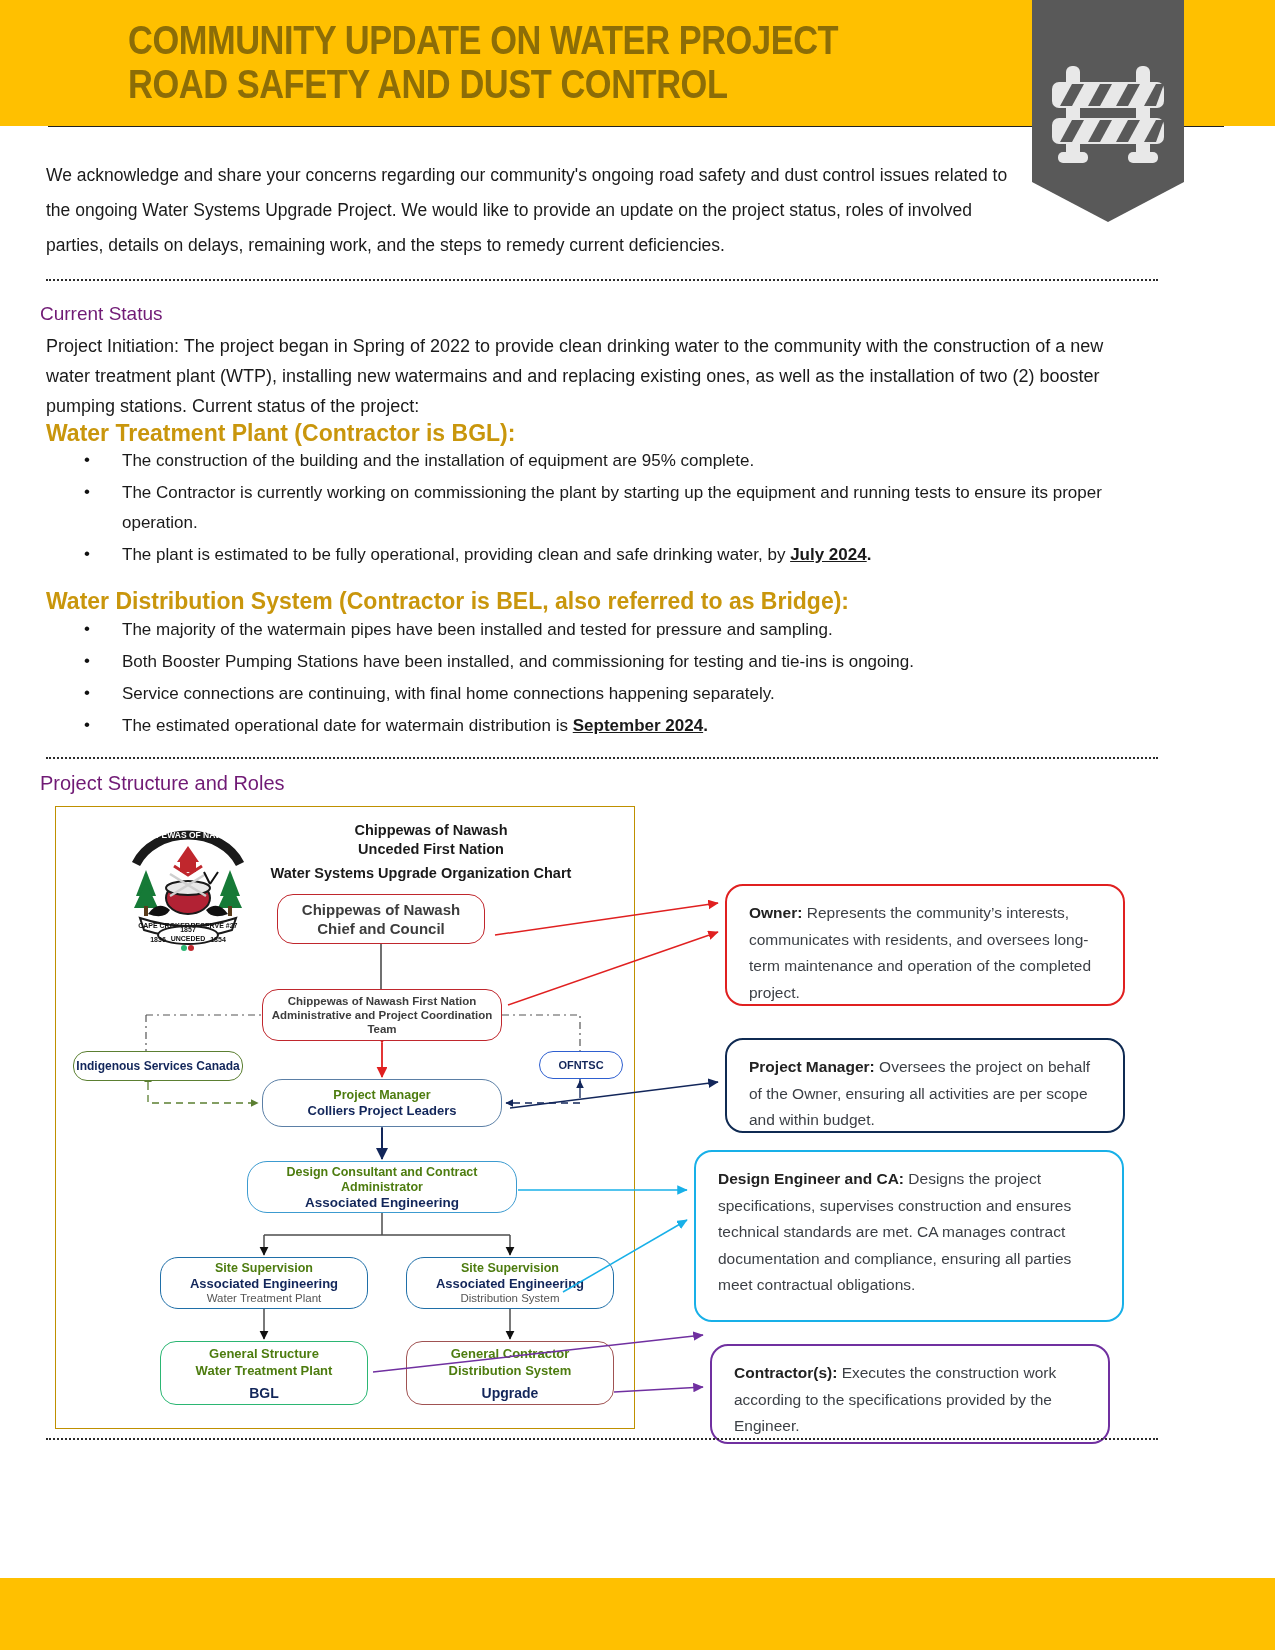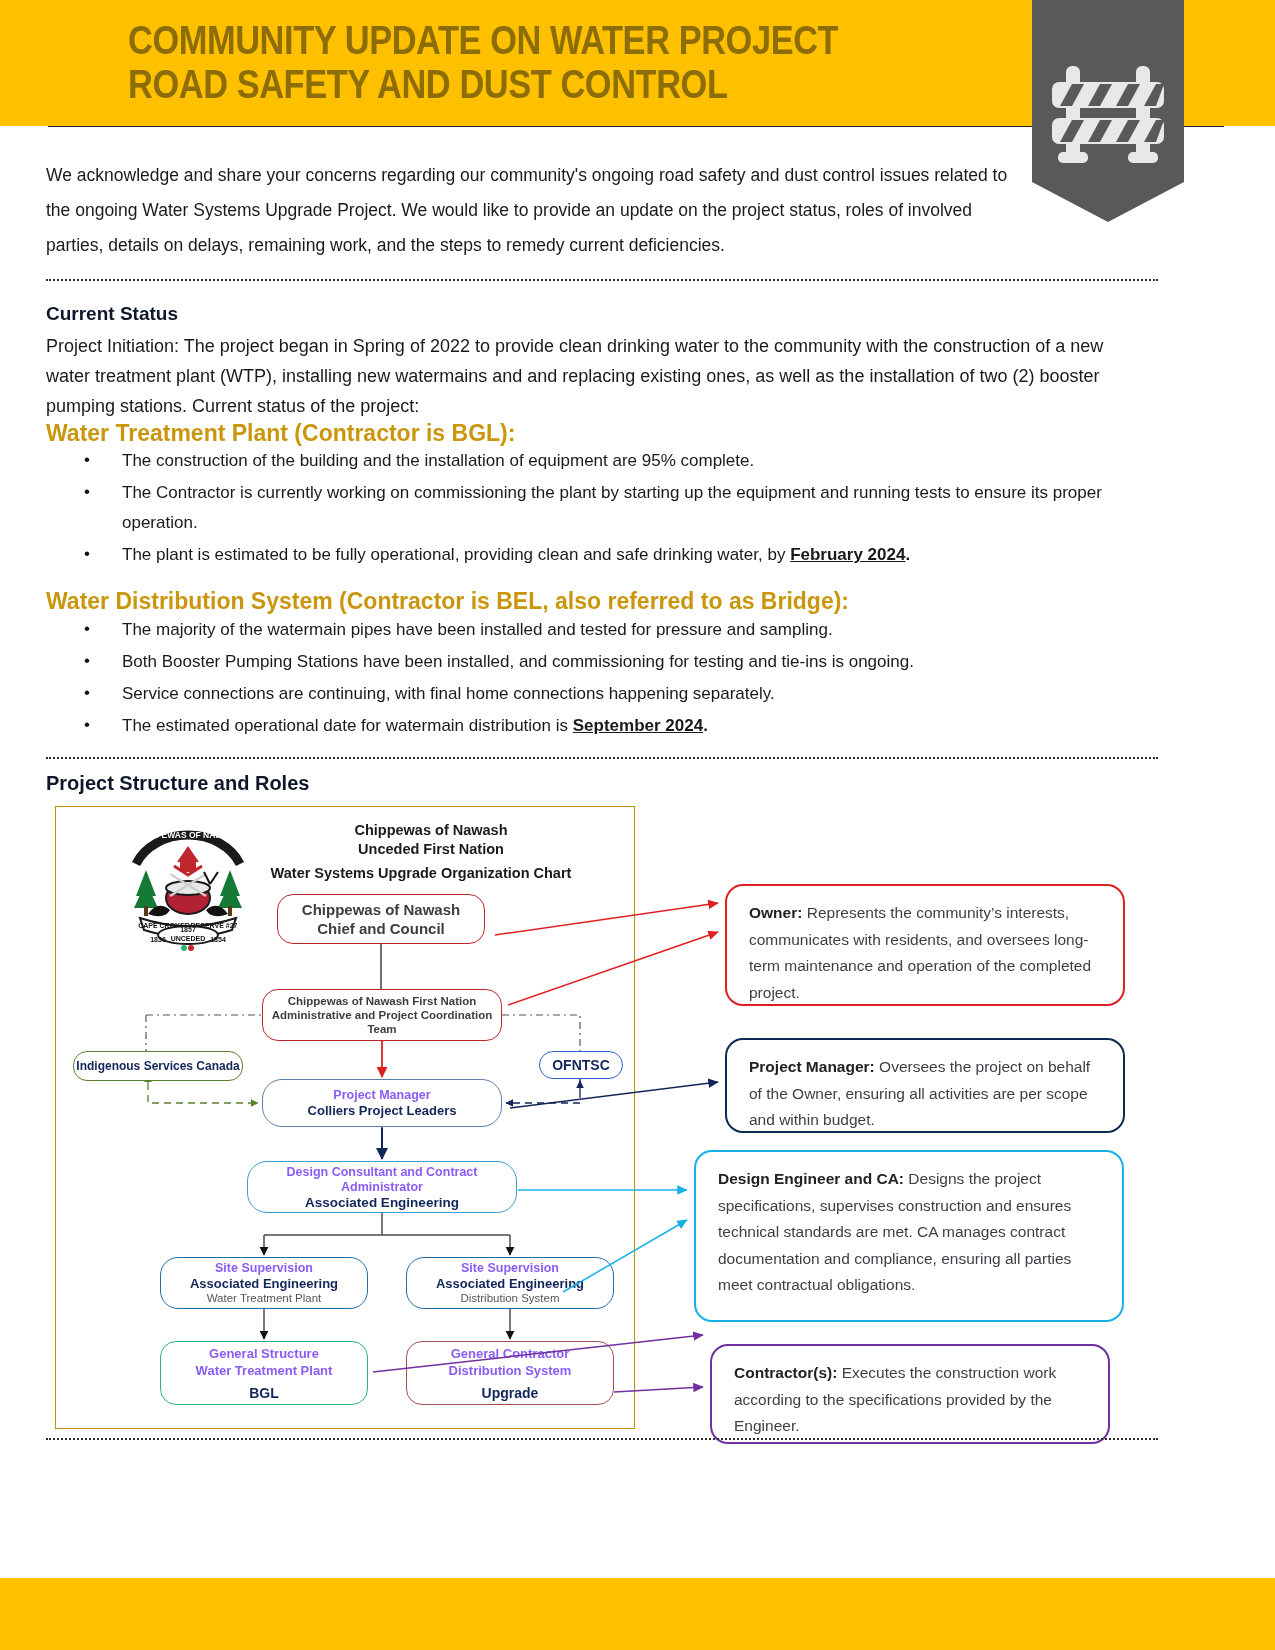--- a/index.html
+++ b/index.html
@@ -47,22 +47,22 @@
   }
   .divider{
     position:absolute; left:46px; width:1112px; height:0;
     border-top:2px dotted #2b2b2b;
   }
   .d1{ top:279px; }
   .d2{ top:757px; }
   .d3{ top:1438px; }
 
   .sec-head{
-    position:absolute; left:46px;
-    color:#0f172a; font-weight:bold; font-size:19px;
+    position:absolute; left:40px;
+    color:#701a75; font-weight:normal; font-size:19px;
   }
   .h-status{ top:303px; }
   .h-structure{ top:772px; font-size:20px; }
 
   .para{
     position:absolute; left:46px; width:1075px;
     font-size:18px; line-height:30px; color:#1a1a1a;
   }
   .p-init{ top:331px; }
 
@@ -102,39 +102,39 @@
   .org-sub{
     position:absolute; left:155px; top:58px; width:420px; text-align:center;
     font-size:14.5px; font-weight:bold; color:#1a1a1a;
   }
 
   .node{
     position:absolute; text-align:center; background:#fff;
     display:flex; flex-direction:column; justify-content:center; align-items:center;
     line-height:15px;
   }
-  .node .l1{ font-size:12.5px; font-weight:bold; color:#8b5cf6; }
+  .node .l1{ font-size:12.5px; font-weight:bold; color:#4d7c0f; }
   .node .l2{ font-size:13px; font-weight:bold; color:#12265A; }
   .node .l3{ font-size:11.5px; color:#555; }
 
   .n-chief{ left:221px; top:87px; width:208px; height:50px;
     border:1.7px solid #C0272D; border-radius:16px; }
   .n-chief .l1{ font-size:15px; color:#3d3d3d; line-height:19px; }
 
   .n-admin{ left:206px; top:182px; width:240px; height:52px;
     border:1.5px solid #C0272D; border-radius:16px; }
   .n-admin .l1{ font-size:11.5px; line-height:14px; color:#3d3d3d;}
 
   .n-isc{ left:17px; top:244px; width:170px; height:30px;
     border:1.3px solid #5B7F31; border-radius:14px; }
   .n-isc .l2{ font-size:12px; }
 
   .n-ofntsc{ left:483px; top:244px; width:84px; height:28px;
     border:1.6px solid #2E5FD0; border-radius:14px; }
-  .n-ofntsc .l2{ font-size:14px; }
+  .n-ofntsc .l2{ font-size:11px; }
 
   .n-pm{ left:206px; top:272px; width:240px; height:48px;
     border:1.5px solid #5B7FA6; border-radius:20px; }
 
   .n-design{ left:191px; top:354px; width:270px; height:52px;
     border:1.5px solid #3C9BD0; border-radius:20px; }
   .n-design .l1{ font-size:12.5px; }
   .n-design .l2{ font-size:13.5px; }
 
   .n-ss1{ left:104px; top:450px; width:208px; height:52px;
@@ -205,21 +205,21 @@
 
   <div class="divider d1"></div>
 
   <div class="sec-head h-status">Current Status</div>
   <div class="para p-init">Project Initiation: The project began in Spring of 2022 to provide clean drinking water to the community with the construction of a new water treatment plant (WTP), installing new watermains and and replacing existing ones, as well as the installation of two (2) booster pumping stations. Current status of the project:</div>
 
   <div class="sub-head sh-wtp">Water Treatment Plant (Contractor is BGL):</div>
   <ul class="bul ul-wtp" id="ul-wtp">
       <li><span>The construction of the building and the installation of equipment are 95% complete.</span></li>
       <li><span>The Contractor is currently working on commissioning the plant by starting up the equipment and running tests to ensure its proper operation.</span></li>
-      <li><span>The plant is estimated to be fully operational, providing clean and safe drinking water, by </span><span class="u">February 2024</span><span class="b">.</span></li>
+      <li><span>The plant is estimated to be fully operational, providing clean and safe drinking water, by </span><span class="u">July 2024</span><span class="b">.</span></li>
     </ul>
 
   <div class="sub-head sh-wds">Water Distribution System (Contractor is BEL, also referred to as Bridge):</div>
   <ul class="bul ul-wds" id="ul-wds">
       <li><span>The majority of the watermain pipes have been installed and tested for pressure and sampling.</span></li>
       <li><span>Both Booster Pumping Stations have been installed, and commissioning for testing and tie-ins is ongoing.</span></li>
       <li><span>Service connections are continuing, with final home connections happening separately.</span></li>
       <li><span>The estimated operational date for watermain distribution is </span><span class="u">September 2024</span><span class="b">.</span></li>
     </ul>
 

